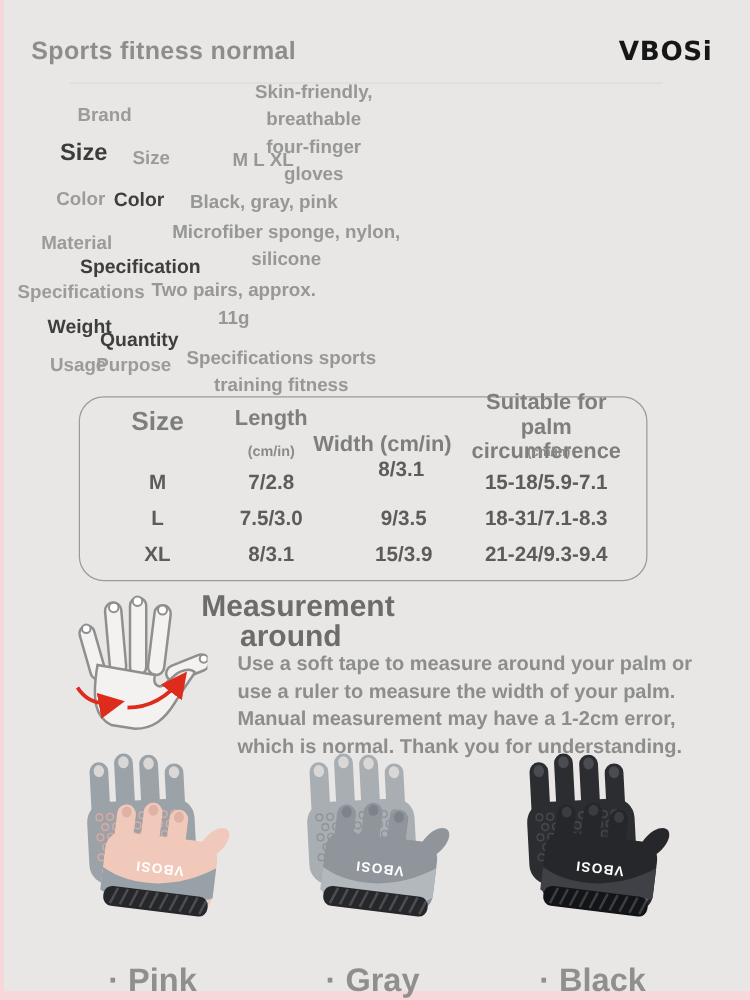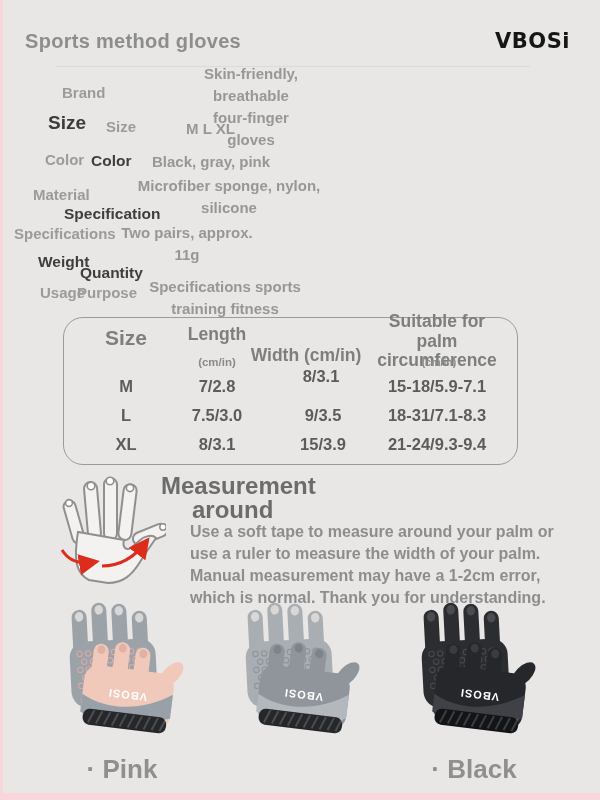--- a/index.html
+++ b/index.html
@@ -26,30 +26,30 @@
   .th-med{font-size:17.5px;}
   .th-unit{font-size:11.5px;font-weight:600;color:#8a8a8a;}
   .th-unit-sm{font-size:10.5px;font-weight:600;color:#8a8a8a;}
   .th-stray{font-size:16.5px;font-weight:600;color:#5c5c5c;}
   .tcell{position:absolute;transform:translateX(-50%);font-size:16.5px;font-weight:600;color:#5c5c5c;white-space:nowrap;}
 
   .meas-title{font-size:24px;font-weight:700;color:#6c6c6c;white-space:nowrap;}
   .meas-line{display:block;font-size:16px;font-weight:700;color:#8d8d8d;line-height:22px;white-space:nowrap;}
 
   .product{width:160px;text-align:center;}
-  .product-label{font-size:26px;font-weight:700;color:#8f8f8f;margin-top:10px;white-space:nowrap;}
+  .product-label{font-size:26px;font-weight:700;color:#8f8f8f;margin-top:24px;white-space:nowrap;}
   .glove-art{display:inline-block;width:132px;height:138px;}
 </style>
 </head>
 <body>
 
 <div class="abs stripe-left"></div>
 <div class="abs stripe-bottom"></div>
 
-<div class="abs page-title">Sports method gloves</div>
+<div class="abs page-title">Sports fitness normal</div>
 <div class="abs brand-logo">VBOSi</div>
 <div class="abs divider"></div>
 
 <div class="abs lbl" style="left:62px;top:84px">Brand</div>
 <div class="abs val val-center" style="left:194px;top:63px;width:114px">Skin-friendly, breathable four-finger gloves</div>
 
 <div class="abs size-dark" style="left:48px;top:112px">Size</div>
 <div class="abs lbl" style="left:106px;top:118px">Size</div>
 <div class="abs val" style="left:186px;top:118px">M L XL</div>
 
@@ -292,20 +292,21 @@
           <line x1="33" y1="74" x2="38" y2="61" stroke="rgba(255,255,255,.18)" stroke-width="2"></line>
           <line x1="41" y1="74" x2="46" y2="61" stroke="rgba(255,255,255,.18)" stroke-width="2"></line>
           <line x1="49" y1="74" x2="54" y2="61" stroke="rgba(255,255,255,.18)" stroke-width="2"></line>
           <line x1="57" y1="74" x2="62" y2="61" stroke="rgba(255,255,255,.18)" stroke-width="2"></line>
           <line x1="65" y1="74" x2="70" y2="61" stroke="rgba(255,255,255,.18)" stroke-width="2"></line>
           <line x1="73" y1="74" x2="78" y2="61" stroke="rgba(255,255,255,.18)" stroke-width="2"></line>
           <line x1="81" y1="74" x2="86" y2="61" stroke="rgba(255,255,255,.18)" stroke-width="2"></line>
     <text transform="translate(45,38) rotate(180)" text-anchor="middle" fill="#ffffff" font-size="11" font-weight="bold" letter-spacing="1" font-family="Liberation Sans, sans-serif">VBOSI</text>
   </g>
       </svg></div>
+  <div class="product-label">· Gray</div>
 </div>
 <div class="abs product" style="left:394px;top:602px">
   <div class="glove-art" id="glove-2"><svg viewBox="0 0 132 138" width="132" height="138">
   <g transform="rotate(-3 60 60)">
     <rect x="18" y="6" width="15" height="46" rx="7.5" fill="#2c2d31"></rect>
      <ellipse cx="25.5" cy="13" rx="4.2" ry="4.8" fill="#4a4c51"></ellipse>
           <rect x="38" y="0" width="15" height="46" rx="7.5" fill="#2c2d31"></rect>
      <ellipse cx="45.5" cy="7" rx="4.2" ry="4.8" fill="#4a4c51"></ellipse>
           <rect x="58" y="2" width="15" height="46" rx="7.5" fill="#2c2d31"></rect>
      <ellipse cx="65.5" cy="9" rx="4.2" ry="4.8" fill="#4a4c51"></ellipse>

